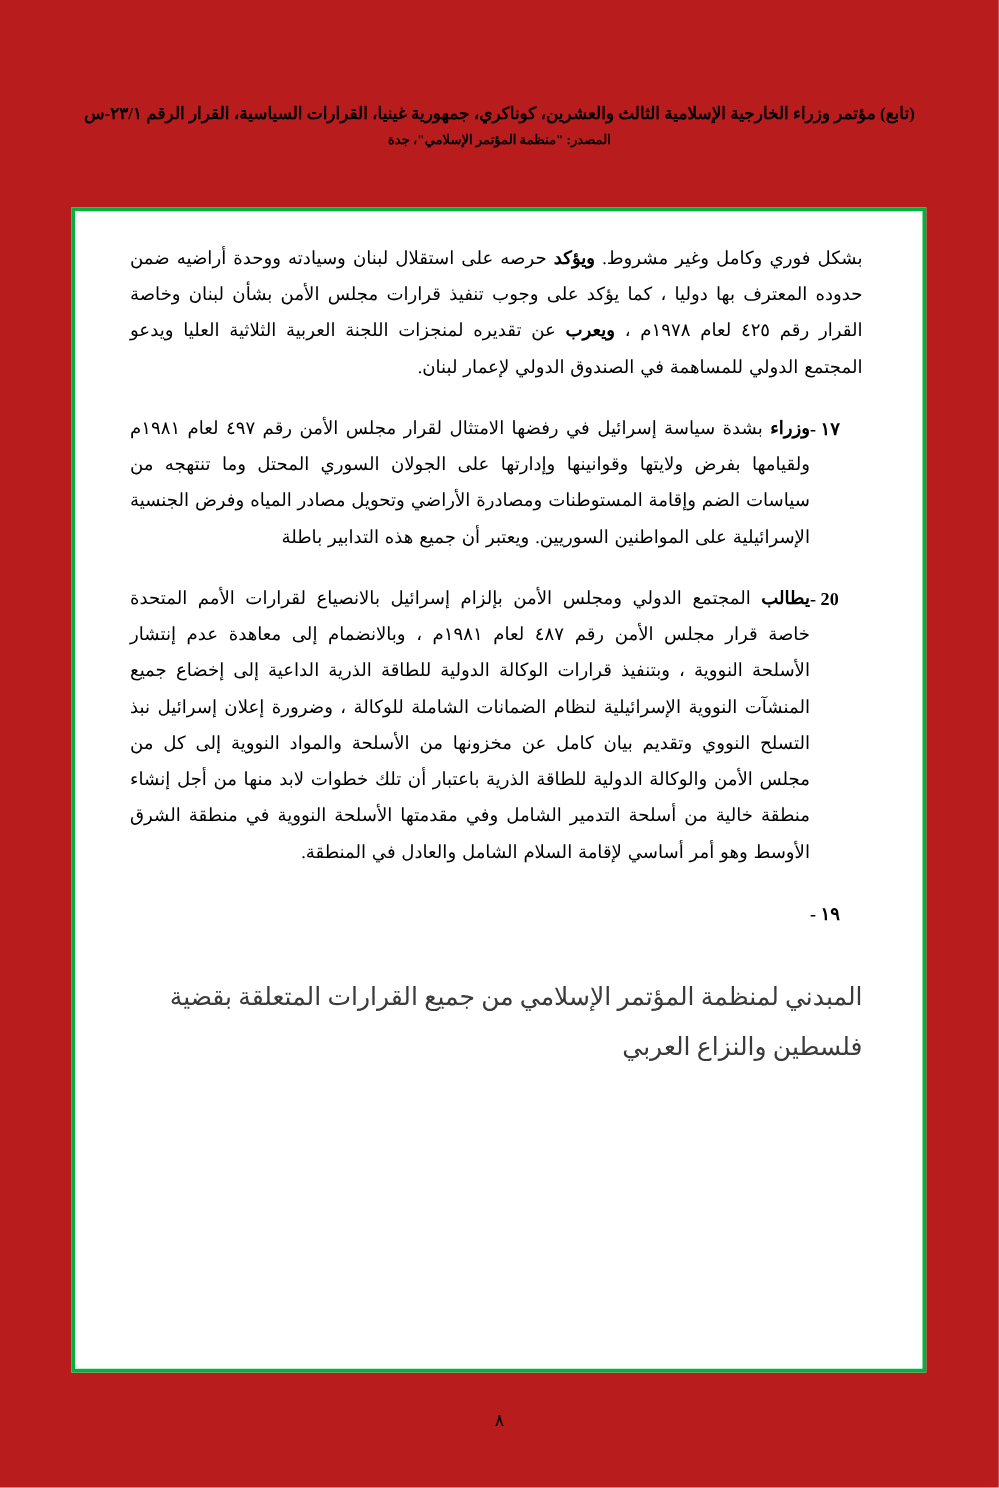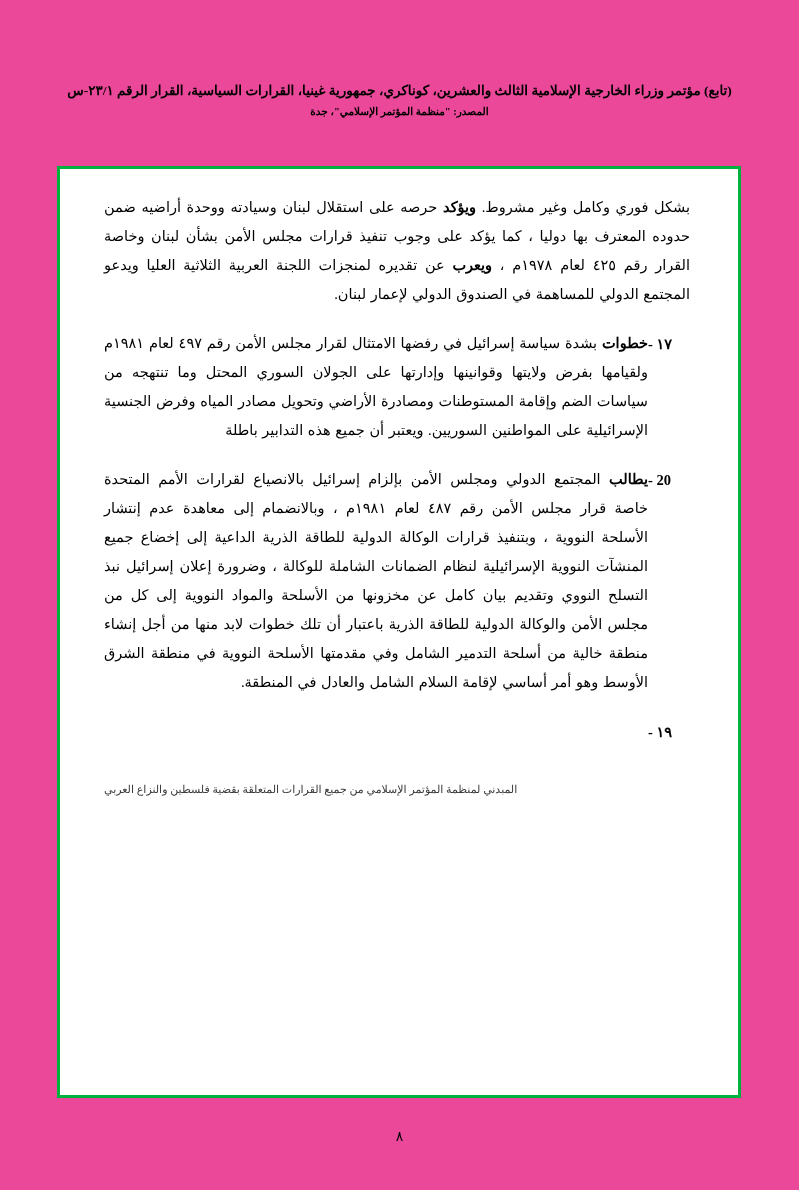--- a/index.html
+++ b/index.html
@@ -11,21 +11,21 @@
     width: 799px;
     height: 1190px;
     position: relative;
     font-family: "Liberation Serif", "DejaVu Serif", serif;
     color: #000000;
     overflow: hidden;
   }
   .page {
     position: absolute;
     inset: 0;
-    background: #ec4899;
+    background: #b91c1c;
     padding-left: 46px;
   }
   
   .header {
     position: absolute;
     top: 82px;
     left: 0;
     right: 0;
     text-align: center;
     direction: rtl;
@@ -99,21 +99,21 @@
     margin-top: -4px;
   }
   .faded {
     color: #3a3a3a;
   }
   
   .frag-row {
     display: flex;
     flex-direction: row;
     justify-content: flex-end;
-    font-size: 11px;
+    font-size: 20px;
     line-height: 2.0;
     margin-top: 31px;
   }
   .frag-a { margin-right: 150px; }
   .frag-b { margin-right: 232px; }
   
   .footer {
     position: absolute;
     top: 1128px;
     left: 0;
@@ -135,21 +135,21 @@
 
   <div class="frame" style="border-color: rgb(0, 179, 60);">
     <div class="frame-inner">
 
       <div class="para no-num">
         <div class="body-text">بشكل فوري وكامل وغير مشروط. <b>ويؤكد</b> حرصه على استقلال لبنان وسيادته ووحدة أراضيه ضمن حدوده المعترف بها دوليا ، كما يؤكد على وجوب تنفيذ قرارات مجلس الأمن بشأن لبنان وخاصة القرار رقم ٤٢٥ لعام ١٩٧٨م ، <b>ويعرب</b> عن تقديره لمنجزات اللجنة العربية الثلاثية العليا ويدعو المجتمع الدولي للمساهمة في الصندوق الدولي لإعمار لبنان.</div>
       </div>
 
       <div class="para">
         <div class="num">١٧ -</div>
-        <div class="body-text"><b>خطوات</b> بشدة سياسة إسرائيل في رفضها الامتثال لقرار مجلس الأمن رقم ٤٩٧ لعام ١٩٨١م ولقيامها بفرض ولايتها وقوانينها وإدارتها على الجولان السوري المحتل وما تنتهجه من سياسات الضم وإقامة المستوطنات ومصادرة الأراضي وتحويل مصادر المياه وفرض الجنسية الإسرائيلية على المواطنين السوريين. ويعتبر أن جميع هذه التدابير باطلة</div>
+        <div class="body-text"><b>وزراء</b> بشدة سياسة إسرائيل في رفضها الامتثال لقرار مجلس الأمن رقم ٤٩٧ لعام ١٩٨١م ولقيامها بفرض ولايتها وقوانينها وإدارتها على الجولان السوري المحتل وما تنتهجه من سياسات الضم وإقامة المستوطنات ومصادرة الأراضي وتحويل مصادر المياه وفرض الجنسية الإسرائيلية على المواطنين السوريين. ويعتبر أن جميع هذه التدابير باطلة</div>
       </div>
 
 
       <div class="para">
         <div class="num">20 -</div>
         <div class="body-text"><b>يطالب</b> المجتمع الدولي ومجلس الأمن بإلزام إسرائيل بالانصياع لقرارات الأمم المتحدة خاصة قرار مجلس الأمن رقم ٤٨٧ لعام ١٩٨١م ، وبالانضمام إلى معاهدة عدم إنتشار الأسلحة النووية ، وبتنفيذ قرارات الوكالة الدولية للطاقة الذرية الداعية إلى إخضاع جميع المنشآت النووية الإسرائيلية لنظام الضمانات الشاملة للوكالة ، وضرورة إعلان إسرائيل نبذ التسلح النووي وتقديم بيان كامل عن مخزونها من الأسلحة والمواد النووية إلى كل من مجلس الأمن والوكالة الدولية للطاقة الذرية باعتبار أن تلك خطوات لابد منها من أجل إنشاء منطقة خالية من أسلحة التدمير الشامل وفي مقدمتها الأسلحة النووية في منطقة الشرق الأوسط وهو أمر أساسي لإقامة السلام الشامل والعادل في المنطقة.</div>
       </div>
 
       <div class="para">
         <div class="num">١٩ -</div>

